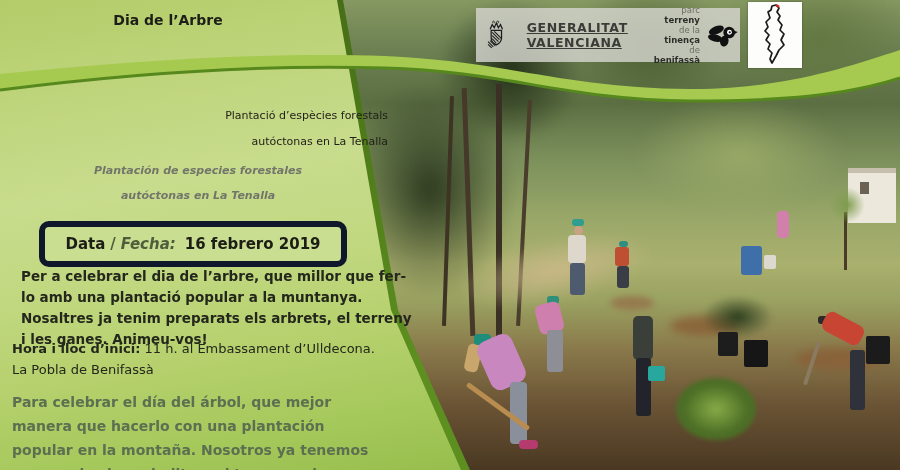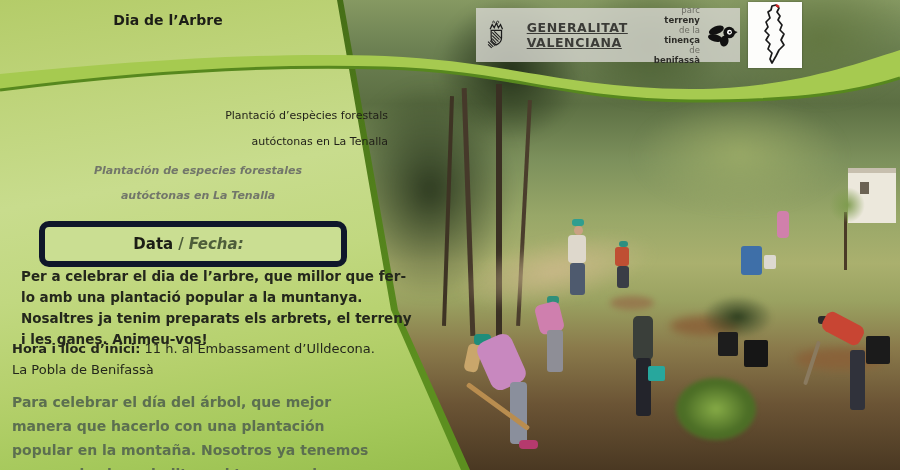--- a/index.html
+++ b/index.html
@@ -177,20 +177,21 @@
   </div>
   <div class="abs subtitle">
     <div>Plantación de especies forestales</div>
     <div>autóctonas en La Tenalla</div>
   </div>
 
   <div class="abs datebox">
     <span class="lbl">Data</span>
     <span class="sep">/</span>
     <span class="es">Fecha:</span>
+    <span class="lbl">16 febrero 2019</span>
   </div>
 
   <div class="abs body-ca">Per a celebrar el dia de l’arbre, que millor que fer-lo amb una plantació popular a la muntanya. Nosaltres ja tenim preparats els arbrets, el terreny i les ganes. Animeu-vos!</div>
 
   <div class="abs sched">
     <span class="lbl">Hora i lloc d’inici:</span><span> 11 h. al Embassament d’Ulldecona. La Pobla de Benifassà</span>
   </div>
 
   <div class="abs body-es">Para celebrar el día del árbol, que mejor manera que hacerlo con una plantación popular en la montaña. Nosotros ya tenemos preparados los arbolitos, el terreno y las ganas. ¡Animaros!</div>
 

